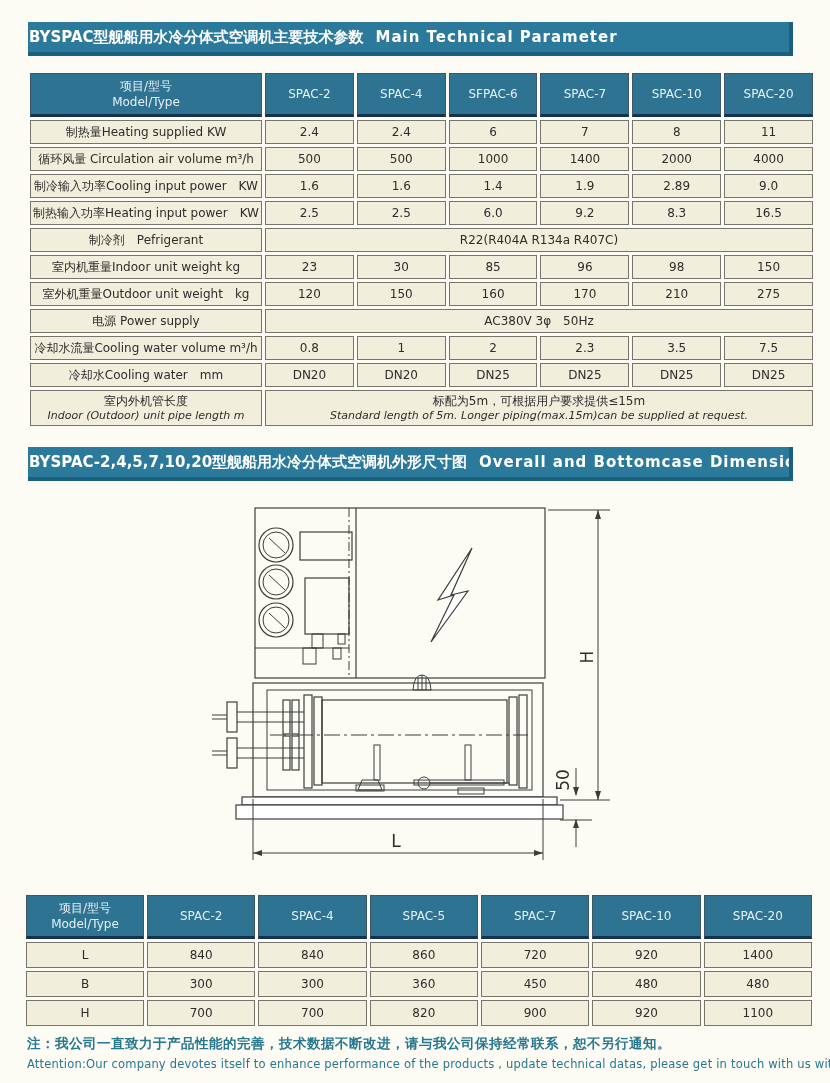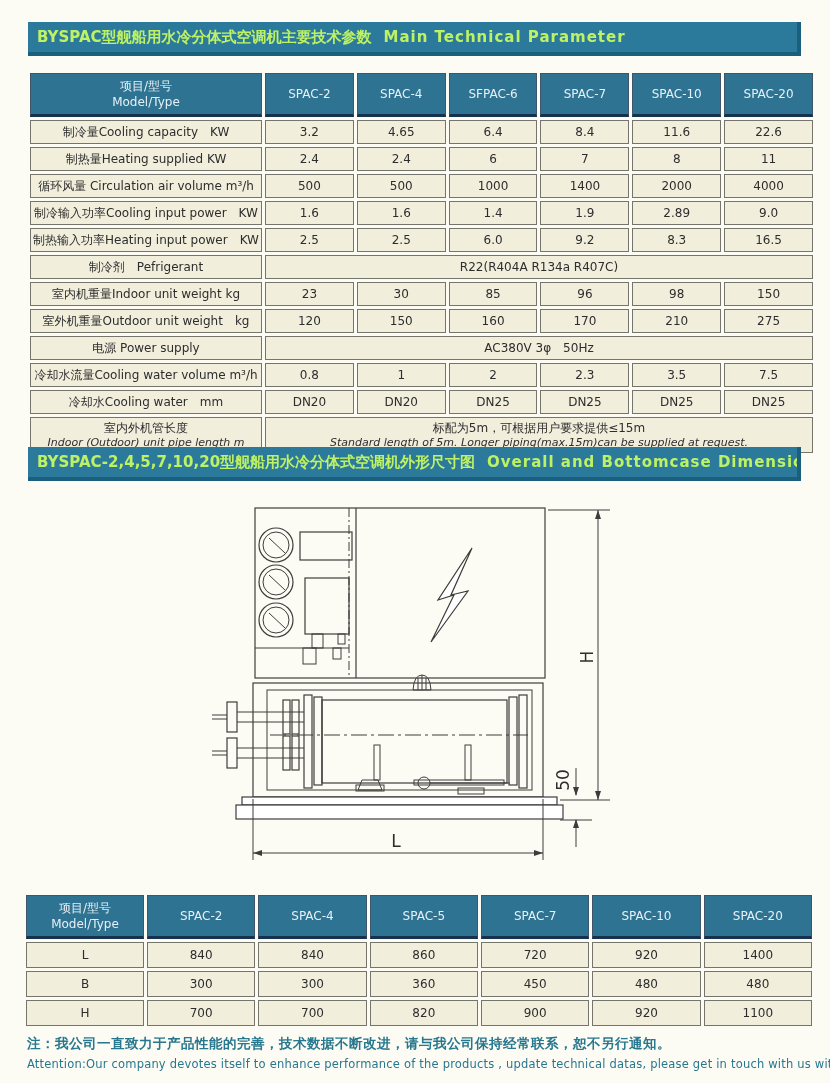--- a/index.html
+++ b/index.html
@@ -4,22 +4,22 @@
 <style>
   html,body{margin:0;padding:0;}
   body{
     width:830px;height:1083px;position:relative;overflow:hidden;
     background:#fdfcf4;
     font-family:"DejaVu Sans","Liberation Sans",sans-serif;
   }
   .banner{
     position:absolute;left:28px;width:760px;height:30px;
     background:#2b7a9c;border-right:4px solid #1a607e;border-bottom:4px solid #1a607e;
-    color:#bef264;font-weight:bold;font-size:15px;line-height:30px;
-    padding-left:9px;white-space:nowrap;overflow:hidden;
+    color:#ffffff;font-weight:bold;font-size:15px;line-height:30px;
+    padding-left:1px;white-space:nowrap;overflow:hidden;
   }
   .banner .en{margin-left:12px;letter-spacing:1px;}
   #banner1{top:22px;}
   #banner2{top:447px;}
 
   table{border-collapse:separate;border-spacing:3px;table-layout:fixed;position:absolute;background:transparent;}
   #spec-table{left:27px;top:70px;width:789px;}
   #dim-table{left:23px;top:892px;width:792px;}
   td,th{
     border:1px solid #76756b;background:#f1eedc;
@@ -72,29 +72,20 @@
       <div>Model/Type</div>
     </th>
     <th>SPAC-2</th>
     <th>SPAC-4</th>
     <th>SFPAC-6</th>
     <th>SPAC-7</th>
     <th>SPAC-10</th>
     <th>SPAC-20</th>
   </tr>
   <tr>
-    <td class="lbl">制冷量Cooling capacity　KW</td>
-    <td>3.2</td>
-    <td>4.65</td>
-    <td>6.4</td>
-    <td>8.4</td>
-    <td>11.6</td>
-    <td>22.6</td>
-  </tr>
-  <tr>
     <td class="lbl">制热量Heating supplied KW</td>
     <td>2.4</td>
     <td>2.4</td>
     <td>6</td>
     <td>7</td>
     <td>8</td>
     <td>11</td>
   </tr>
   <tr>
     <td class="lbl">循环风量 Circulation air volume m³/h</td>

